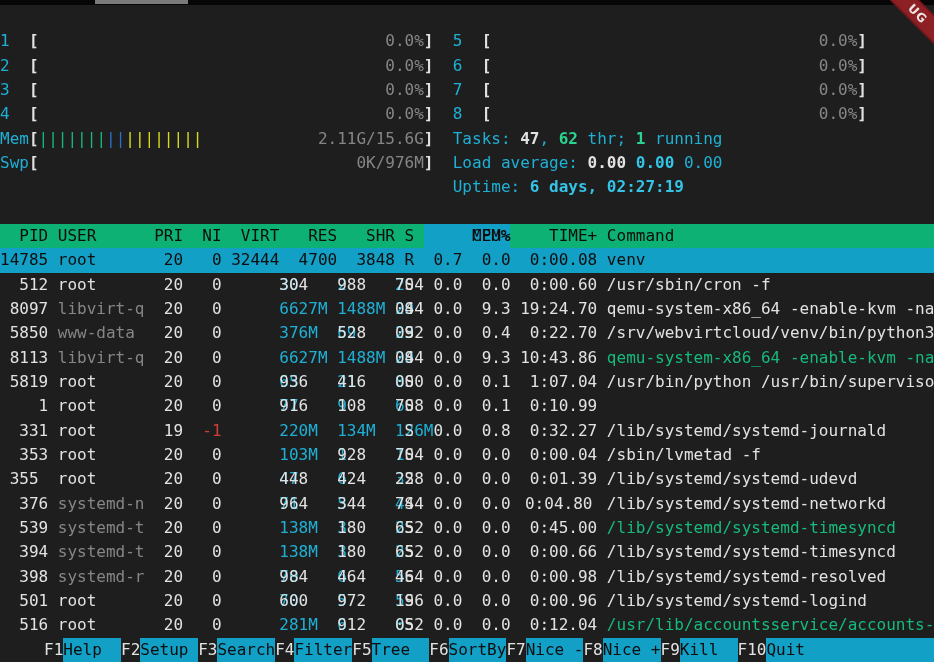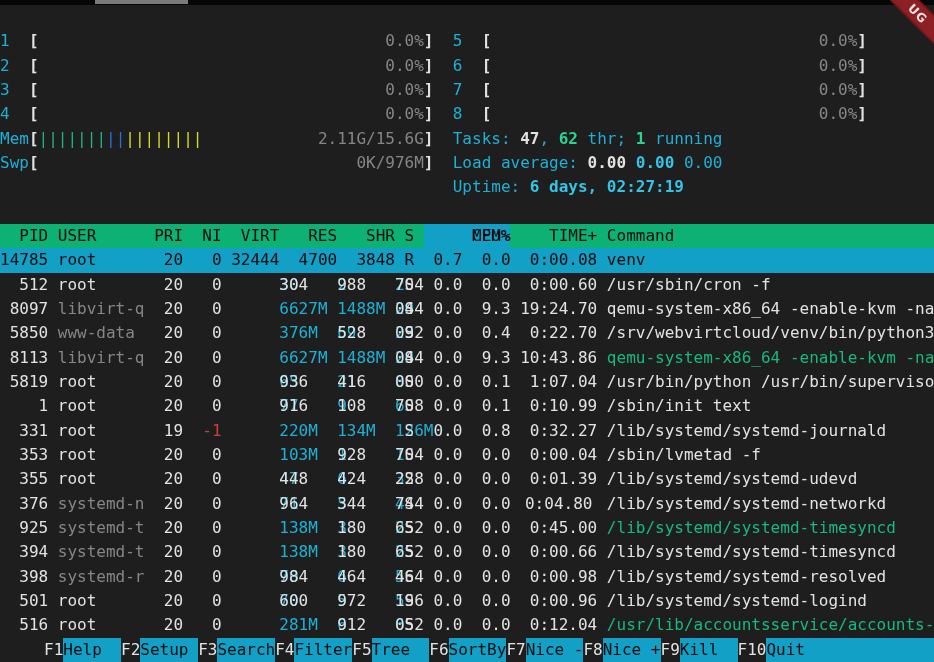--- a/index.html
+++ b/index.html
@@ -230,21 +230,20 @@
           <span class="w" style="left:6ch;width:9ch;text-align:left">root</span>
           <span class="w" style="left:16ch;width:3ch;text-align:right">20</span>
           <span class="w" style="left:20ch;width:3ch;text-align:right">0</span>
           <span style="left:24ch;width:5ch;text-align:right"><span class="c">77</span><span class="w">916</span></span>
           <span style="left:30ch;width:5ch;text-align:right"><span class="c">9</span><span class="w">108</span></span>
           <span style="left:36ch;width:5ch;text-align:right"><span class="c">6</span><span class="w">708</span></span>
           <span class="w" style="left:42ch;width:1ch;text-align:left">S</span>
           <span class="w" style="left:44ch;width:4ch;text-align:right">0.0</span>
           <span class="w" style="left:49ch;width:4ch;text-align:right">0.1</span>
           <span class="w" style="left:54ch;width:8ch;text-align:right">0:10.99</span>
-          <span class="w" style="left:63ch;width:34ch;text-align:left">/sbin/init text</span>
         </div>
         <div class="row">
           <span class="w" style="left:0ch;width:5ch;text-align:right">331</span>
           <span class="w" style="left:6ch;width:9ch;text-align:left">root</span>
           <span class="w" style="left:16ch;width:3ch;text-align:right">19</span>
           <span class="red" style="left:20ch;width:3ch;text-align:right">-1</span>
           <span style="left:24ch;width:5ch;text-align:right"><span class="c">220M</span></span>
           <span style="left:30ch;width:5ch;text-align:right"><span class="c">134M</span></span>
           <span style="left:36ch;width:5ch;text-align:right"><span class="c">126M</span></span>
           <span class="w" style="left:42ch;width:1ch;text-align:left">S</span>
@@ -261,21 +260,21 @@
           <span style="left:24ch;width:5ch;text-align:right"><span class="c">103M</span></span>
           <span style="left:30ch;width:5ch;text-align:right"><span class="c">1</span><span class="w">928</span></span>
           <span style="left:36ch;width:5ch;text-align:right"><span class="c">1</span><span class="w">704</span></span>
           <span class="w" style="left:42ch;width:1ch;text-align:left">S</span>
           <span class="w" style="left:44ch;width:4ch;text-align:right">0.0</span>
           <span class="w" style="left:49ch;width:4ch;text-align:right">0.0</span>
           <span class="w" style="left:54ch;width:8ch;text-align:right">0:00.04</span>
           <span class="w" style="left:63ch;width:34ch;text-align:left">/sbin/lvmetad -f</span>
         </div>
         <div class="row">
-          <span class="w" style="left:0ch;width:5ch;text-align:right">355</span>
+          <span class="w" style="left:0ch;width:5ch;text-align:center">355</span>
           <span class="w" style="left:6ch;width:9ch;text-align:left">root</span>
           <span class="w" style="left:16ch;width:3ch;text-align:right">20</span>
           <span class="w" style="left:20ch;width:3ch;text-align:right">0</span>
           <span style="left:24ch;width:5ch;text-align:right"><span class="c">47</span><span class="w">448</span></span>
           <span style="left:30ch;width:5ch;text-align:right"><span class="c">6</span><span class="w">424</span></span>
           <span style="left:36ch;width:5ch;text-align:right"><span class="c">3</span><span class="w">228</span></span>
           <span class="w" style="left:42ch;width:1ch;text-align:left">S</span>
           <span class="w" style="left:44ch;width:4ch;text-align:right">0.0</span>
           <span class="w" style="left:49ch;width:4ch;text-align:right">0.0</span>
           <span class="w" style="left:54ch;width:8ch;text-align:right">0:01.39</span>
@@ -289,21 +288,21 @@
           <span style="left:24ch;width:5ch;text-align:right"><span class="c">71</span><span class="w">964</span></span>
           <span style="left:30ch;width:5ch;text-align:right"><span class="c">5</span><span class="w">344</span></span>
           <span style="left:36ch;width:5ch;text-align:right"><span class="c">4</span><span class="w">744</span></span>
           <span class="w" style="left:42ch;width:1ch;text-align:left">S</span>
           <span class="w" style="left:44ch;width:4ch;text-align:right">0.0</span>
           <span class="w" style="left:49ch;width:4ch;text-align:right">0.0</span>
           <span class="w" style="left:54ch;width:8ch;text-align:center">0:04.80</span>
           <span class="w" style="left:63ch;width:34ch;text-align:left">/lib/systemd/systemd-networkd</span>
         </div>
         <div class="row">
-          <span class="w" style="left:0ch;width:5ch;text-align:right">925</span>
+          <span class="w" style="left:0ch;width:5ch;text-align:right">539</span>
           <span class="dim" style="left:6ch;width:9ch;text-align:left">systemd-t</span>
           <span class="w" style="left:16ch;width:3ch;text-align:right">20</span>
           <span class="w" style="left:20ch;width:3ch;text-align:right">0</span>
           <span style="left:24ch;width:5ch;text-align:right"><span class="c">138M</span></span>
           <span style="left:30ch;width:5ch;text-align:right"><span class="c">3</span><span class="w">180</span></span>
           <span style="left:36ch;width:5ch;text-align:right"><span class="c">2</span><span class="w">652</span></span>
           <span class="w" style="left:42ch;width:1ch;text-align:left">S</span>
           <span class="w" style="left:44ch;width:4ch;text-align:right">0.0</span>
           <span class="w" style="left:49ch;width:4ch;text-align:right">0.0</span>
           <span class="w" style="left:54ch;width:8ch;text-align:right">0:45.00</span>

